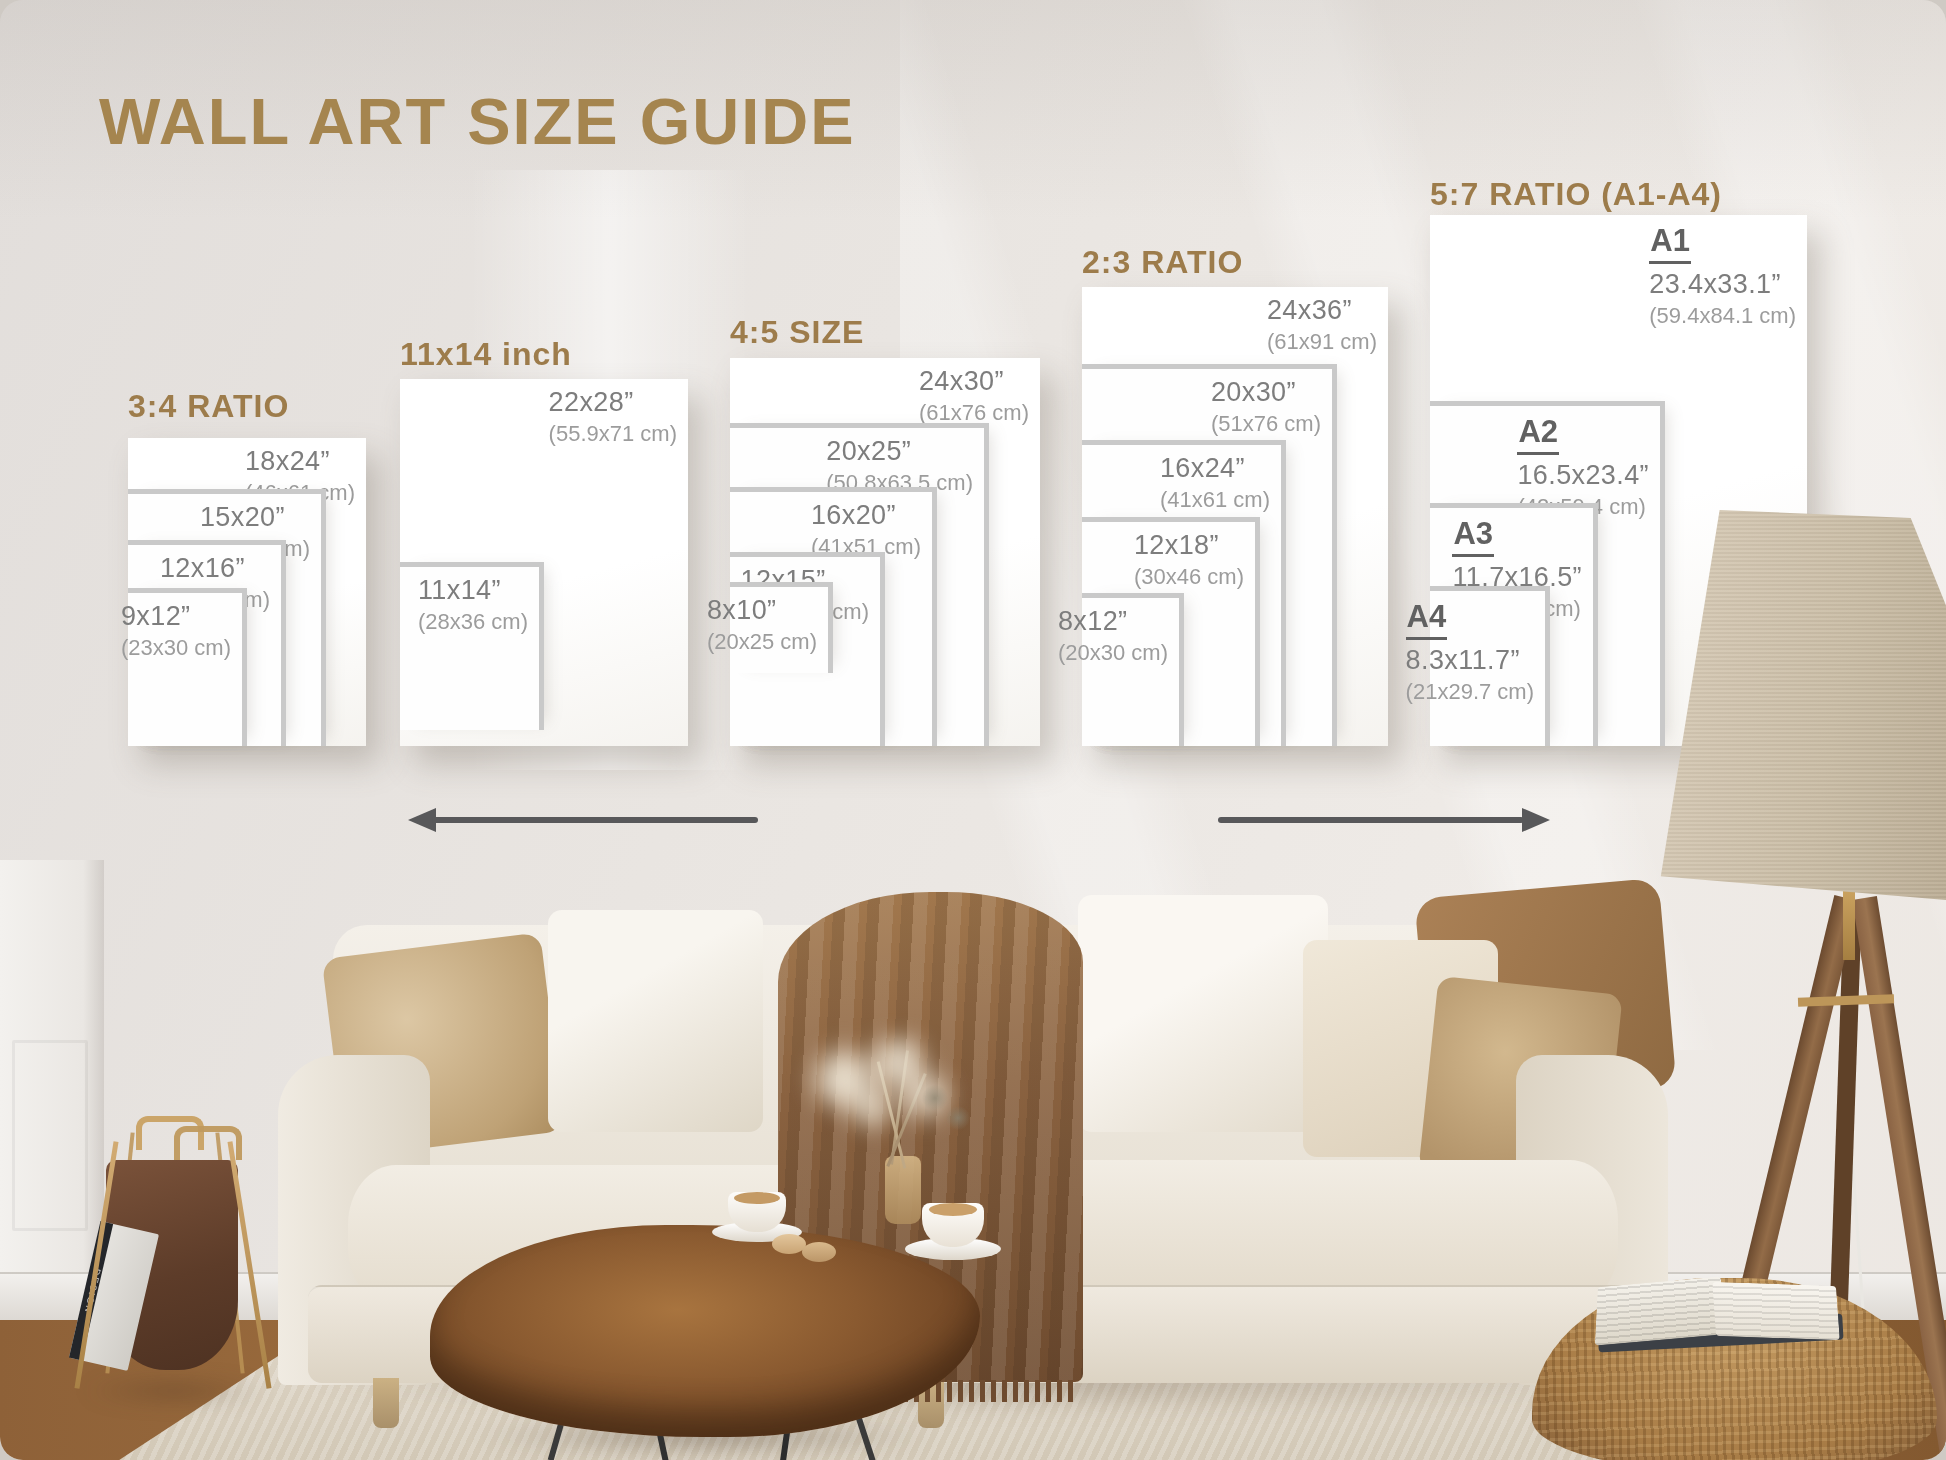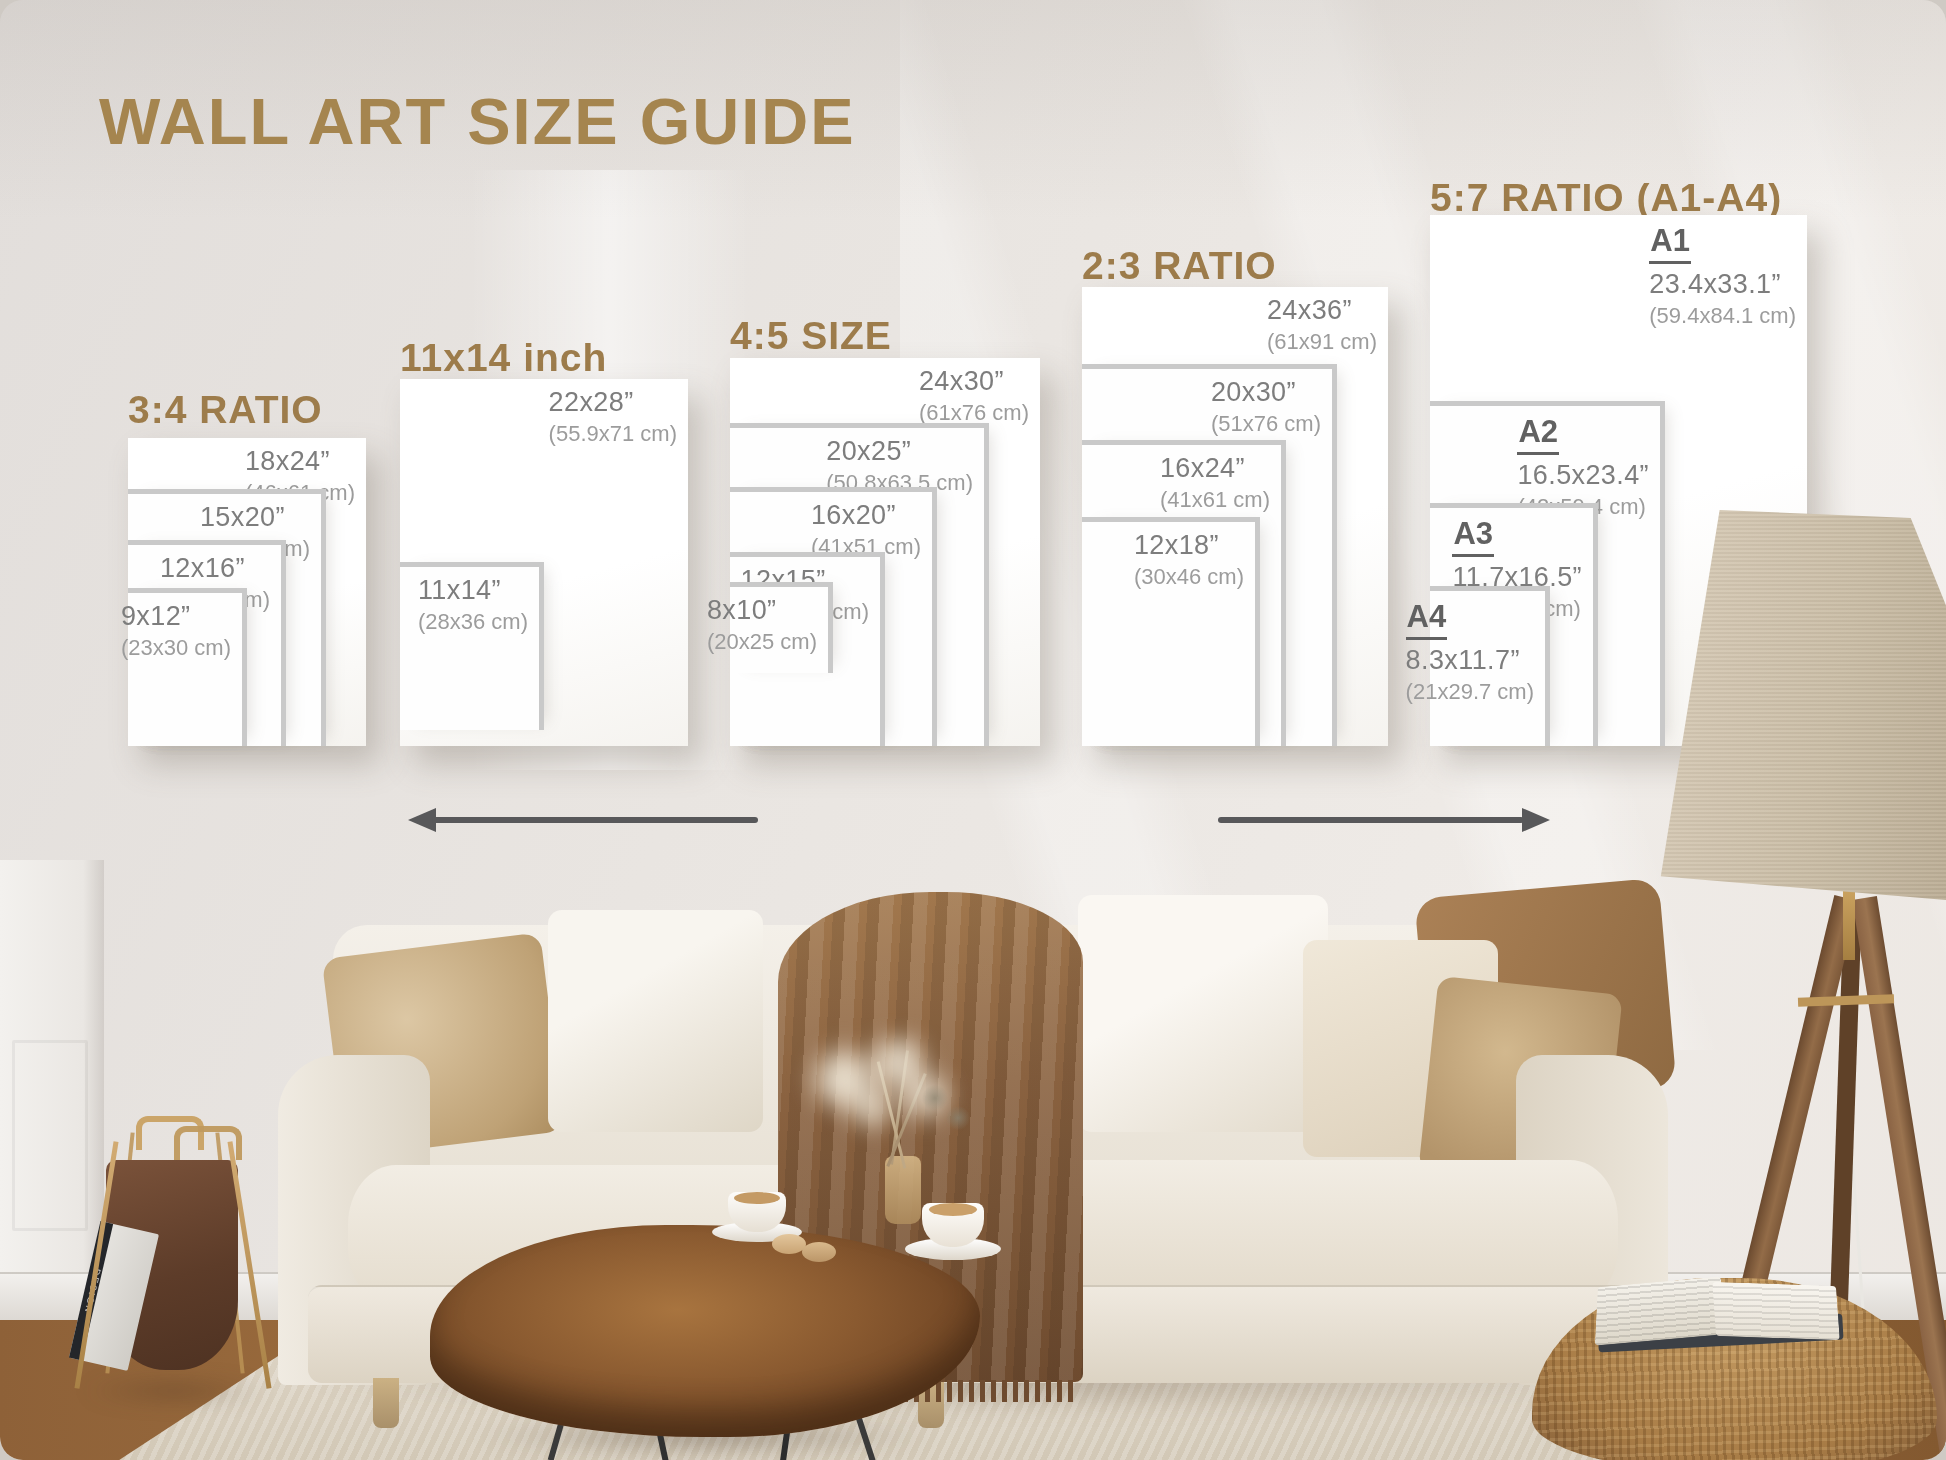--- a/index.html
+++ b/index.html
@@ -1,21 +1,21 @@
 <!DOCTYPE html>
 <html><head>
 <meta charset="utf-8">
 <style>
   html,body{margin:0;padding:0;background:#cfcac4;font-family:"Liberation Sans",sans-serif;}
   #canvas{position:relative;width:1946px;height:1460px;overflow:hidden;
     background:linear-gradient(115deg,#e2dedb 0%,#e9e5e1 40%,#efebe7 75%,#ece7e2 100%);border-radius:23px;}
   .abs{position:absolute;}
   
   .title{position:absolute;left:99px;top:84px;font-size:65px;font-weight:600;color:#a5854f;letter-spacing:2px;white-space:nowrap;}
-  .ghead{position:absolute;font-size:39px;font-weight:800;color:#9d7c4b;letter-spacing:1px;white-space:nowrap;}
+  .ghead{position:absolute;font-size:32px;font-weight:800;color:#9d7c4b;letter-spacing:1px;white-space:nowrap;}
   .rect{position:absolute;background:#fff;}
   .rect.outer{background:linear-gradient(165deg,#ffffff 55%,#f5f3ef);box-shadow:14px 18px 30px rgba(110,100,85,.30);}
   .rect.inner{box-sizing:border-box;border-top:5px solid #c9c9c9;border-right:5px solid #c9c9c9;background:#fefefe;
     box-shadow:10px 0 16px -8px rgba(110,100,85,.20);}
   .lbl{position:absolute;top:8px;right:11px;text-align:left;white-space:nowrap;}
   .in{font-size:27px;color:#7d7d7d;font-weight:500;letter-spacing:.4px;}
   .cm{font-size:22px;color:#9c9c9c;margin-top:3px;}
   .al{display:inline-block;font-size:31px;font-weight:700;color:#616161;border-bottom:3px solid #616161;padding:0 1px 2px;margin-bottom:5px;}
   
   .aline{position:absolute;height:6px;background:#58585a;border-radius:3px;}
@@ -130,20 +130,26 @@
   <div class="rect inner" style="left:1082px;top:440px;width:204px;height:306px;">
     <div class="lbl">
         <div class="in">16x24”</div>
         <div class="cm">(41x61 cm)</div>
       </div>
     </div>
   <div class="rect inner" style="left:1082px;top:517px;width:178px;height:229px;">
     <div class="lbl">
         <div class="in">12x18”</div>
         <div class="cm">(30x46 cm)</div>
+      </div>
+    </div>
+  <div class="rect inner" style="left:1082px;top:593px;width:102px;height:153px;">
+    <div class="lbl">
+        <div class="in">8x12”</div>
+        <div class="cm">(20x30 cm)</div>
       </div>
     </div>
 
   <div class="ghead" style="left:1430px;top:176px;">5:7 RATIO (A1-A4)</div>
   <div class="rect outer" style="left:1430px;top:215px;width:377px;height:531px;">
     <div class="lbl"><span class="al">A1</span><div class="in">23.4x33.1”</div><div class="cm">(59.4x84.1 cm)</div></div>
     </div>
   <div class="rect inner" style="left:1430px;top:401px;width:235px;height:345px;">
     <div class="lbl"><span class="al">A2</span><div class="in">16.5x23.4”</div><div class="cm">(42x59.4 cm)</div></div>
     </div>

